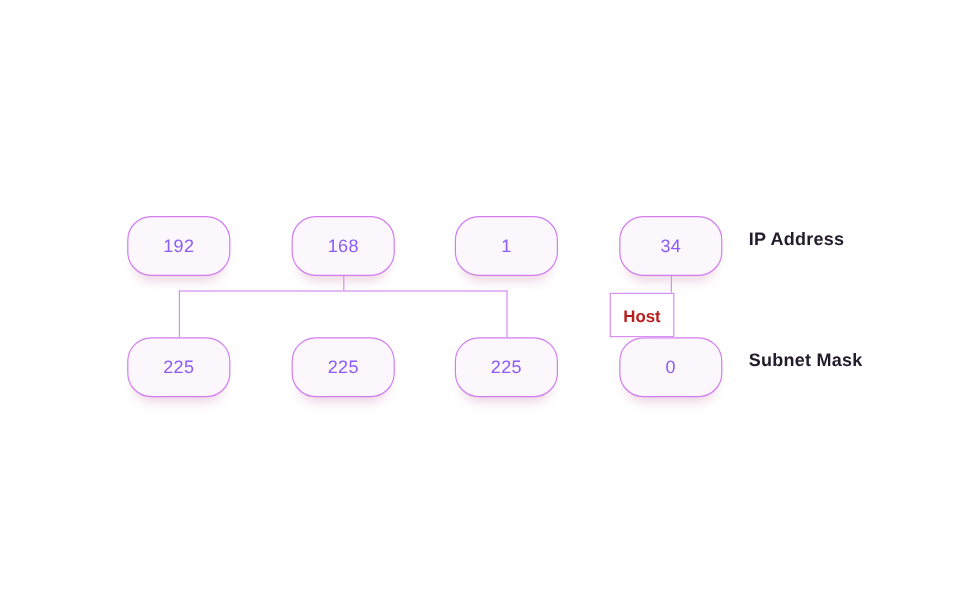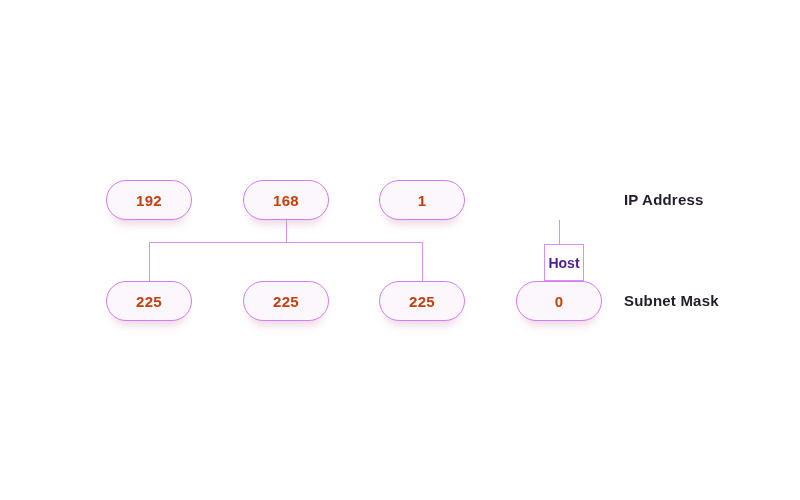--- a/index.html
+++ b/index.html
@@ -11,57 +11,57 @@
   .canvas {
     position: relative;
     width: 800px;
     height: 500px;
     background: #ffffff;
     overflow: hidden;
   }
   .pill {
     position: absolute;
     width: 86px;
-    height: 40px;
+    height: 50px;
     box-sizing: border-box;
     border: 1.5px solid #d27df0;
     border-radius: 20px;
     background: #fcf6fd;
     box-shadow: 0 10px 9px -6px rgba(214, 160, 190, 0.45);
     display: flex;
     align-items: center;
     justify-content: center;
     font-size: 15px;
-    font-weight: bold;
-    color: #c2410c;
+    font-weight: normal;
+    color: #8b5cf6;
     letter-spacing: 0.3px;
     z-index: 2;
   }
   .line {
     position: absolute;
     background: #d88ef2;
     z-index: 1;
   }
   .line-v { width: 1px; }
   .line-h { height: 1px; }
   .host-box {
     position: absolute;
-    left: 544px;
+    left: 508px;
     top: 244px;
-    width: 40px;
+    width: 54px;
     height: 37px;
     box-sizing: border-box;
     border: 1px solid #d88ef2;
     background: #ffffff;
     display: flex;
     align-items: center;
     justify-content: center;
     font-size: 14px;
     font-weight: bold;
-    color: #4c1d95;
+    color: #b91c1c;
     z-index: 3;
   }
   .bracket-label {
     position: absolute;
     left: 187px;
     top: 253px;
     width: 200px;
     text-align: center;
     font-size: 15px;
     font-weight: bold;
@@ -92,20 +92,21 @@
   .row-bottom { top: 281px; }
 </style>
 </head>
 <body>
 
 <div class="canvas">
 
   <div class="pill row-top col-0">192</div>
   <div class="pill row-top col-1">168</div>
   <div class="pill row-top col-2">1</div>
+  <div class="pill row-top col-3">34</div>
 
   <div class="pill row-bottom col-0">225</div>
   <div class="pill row-bottom col-1">225</div>
   <div class="pill row-bottom col-2">225</div>
   <div class="pill row-bottom col-3">0</div>
 
   <div class="line line-v" style="left:286px; top:220px; height:22px;"></div>
   <div class="line line-h" style="left:149px; top:242px; width:274px;"></div>
   <div class="line line-v" style="left:149px; top:242px; height:39px;"></div>
   <div class="line line-v" style="left:422px; top:242px; height:39px;"></div>

